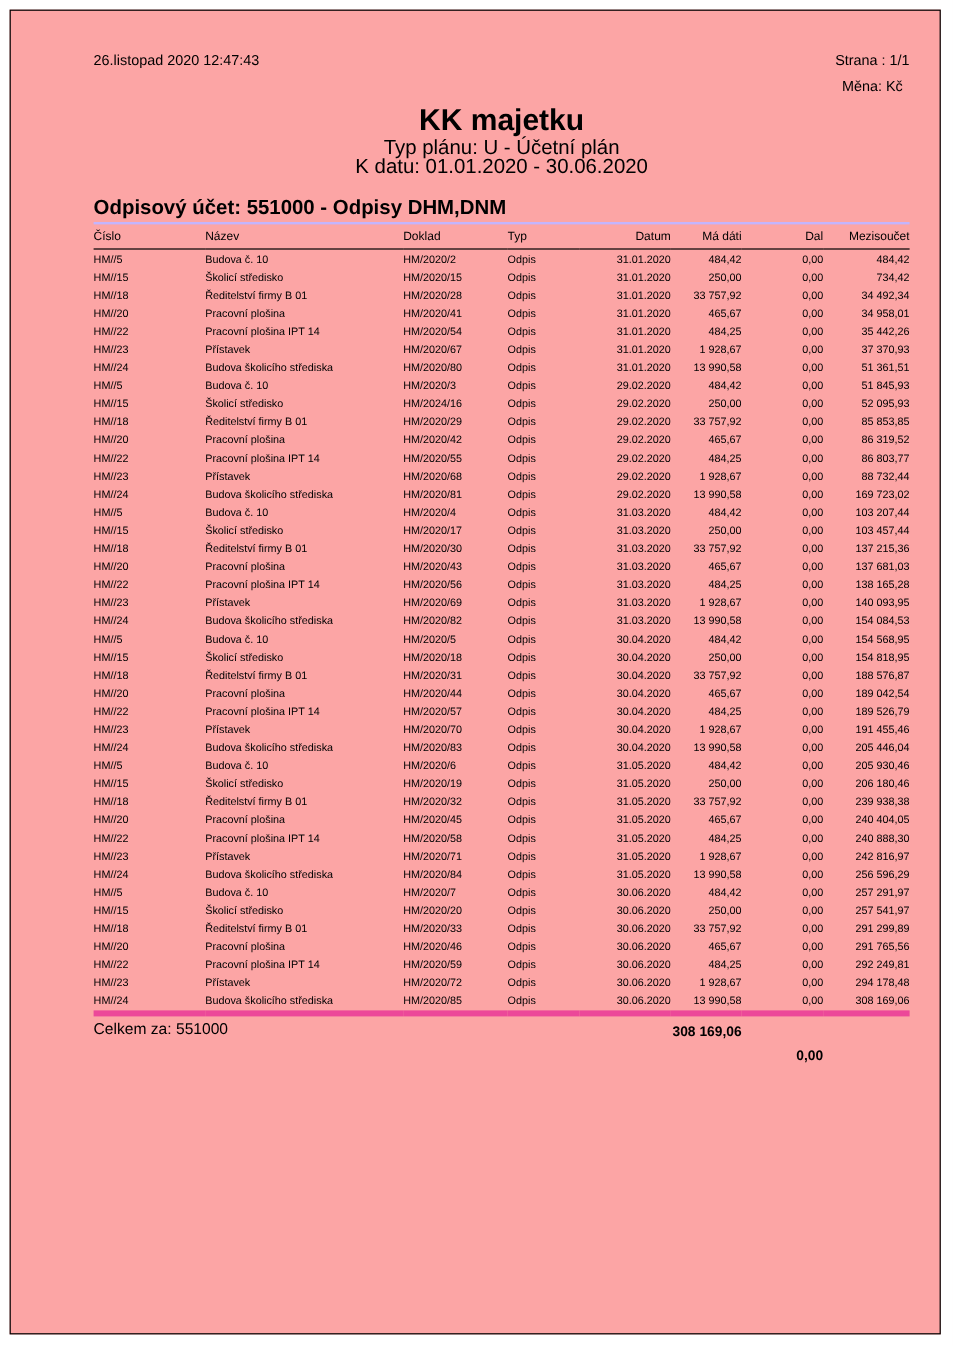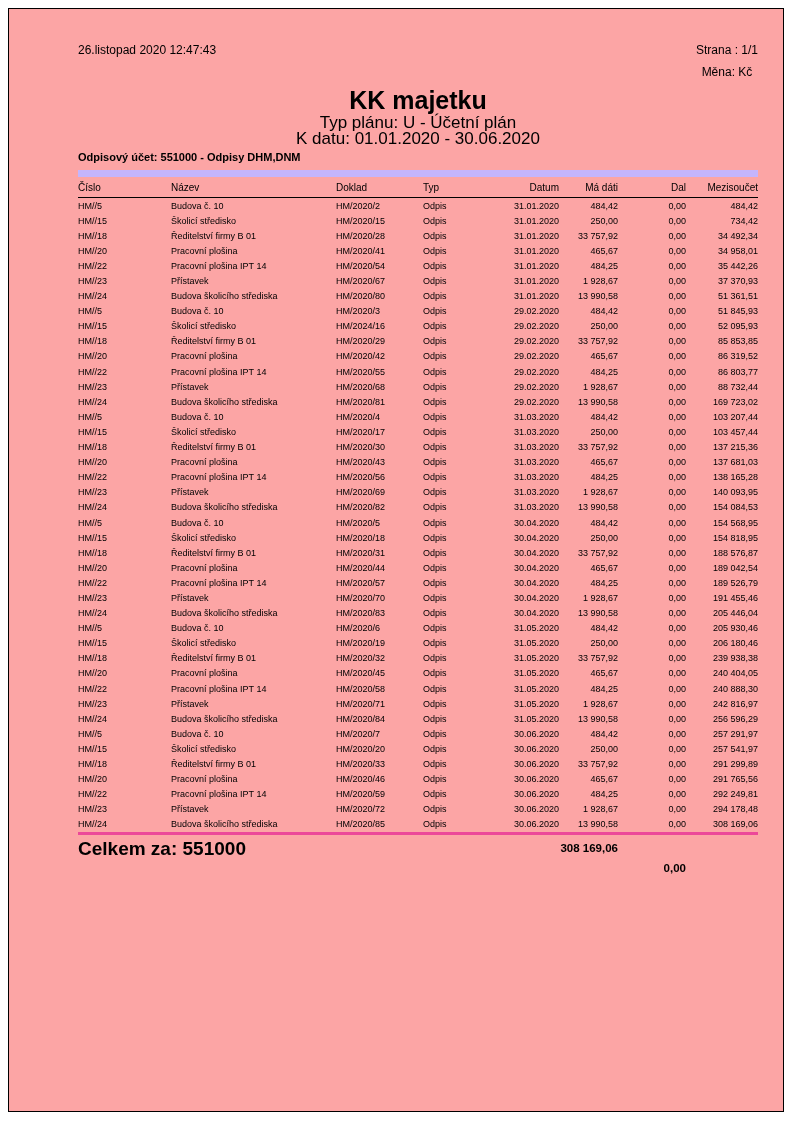--- a/index.html
+++ b/index.html
@@ -46,32 +46,32 @@
     font-size: 25px;
     font-weight: bold;
     line-height: 30px;
   }
   .report-subtitle {
     text-align: center;
     font-size: 17px;
     line-height: 16px;
   }
   .section-title {
-    margin-top: 0;
-    font-size: 11px;
+    margin-top: 15px;
+    font-size: 17px;
     font-weight: bold;
     line-height: 21px;
     padding-bottom: 2px;
-    border-bottom: 7px solid #c4b5fd;
+    border-bottom: 2px solid #c4b5fd;
   }
   table.report {
     border-collapse: collapse;
     table-layout: fixed;
     width: 680px;
-    border-bottom: 3px solid #ec4899;
+    border-bottom: 5px solid #ec4899;
   }
   table.report th {
     font-size: 10px;
     font-weight: normal;
     height: 20px;
     vertical-align: middle;
     border-bottom: 1px solid #000;
     padding: 0;
     white-space: nowrap;
     overflow: hidden;
@@ -96,22 +96,22 @@
   .al-right { text-align: right; }
   .totals {
     position: relative;
     width: 680px;
     height: 55px;
   }
   .totals-label {
     position: absolute;
     left: 0;
     top: 3px;
-    font-size: 19px;
-    font-weight: bold;
+    font-size: 13px;
+    font-weight: normal;
   }
   .totals-madati {
     position: absolute;
     left: 0;
     top: 7px;
     width: 540px;
     text-align: right;
     font-size: 11.5px;
     font-weight: bold;
   }

